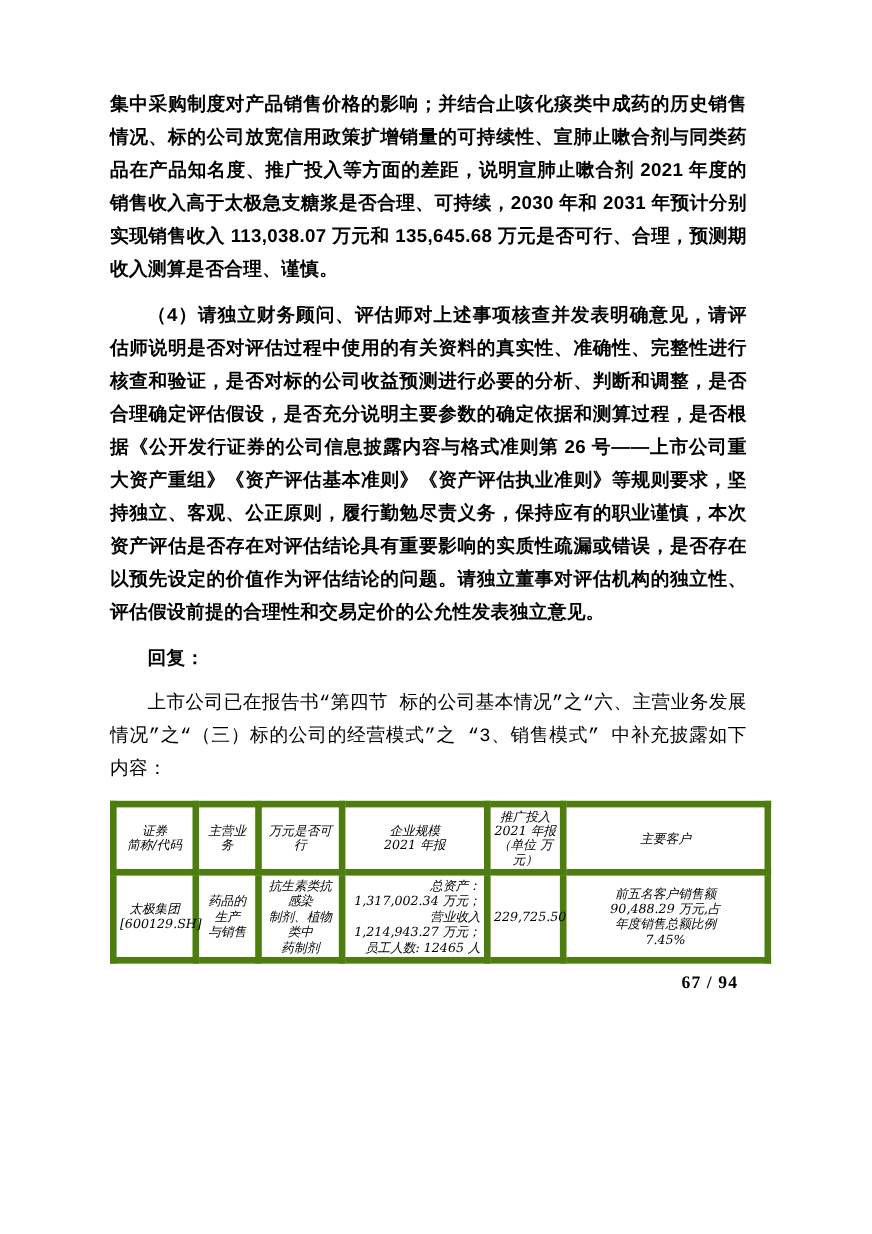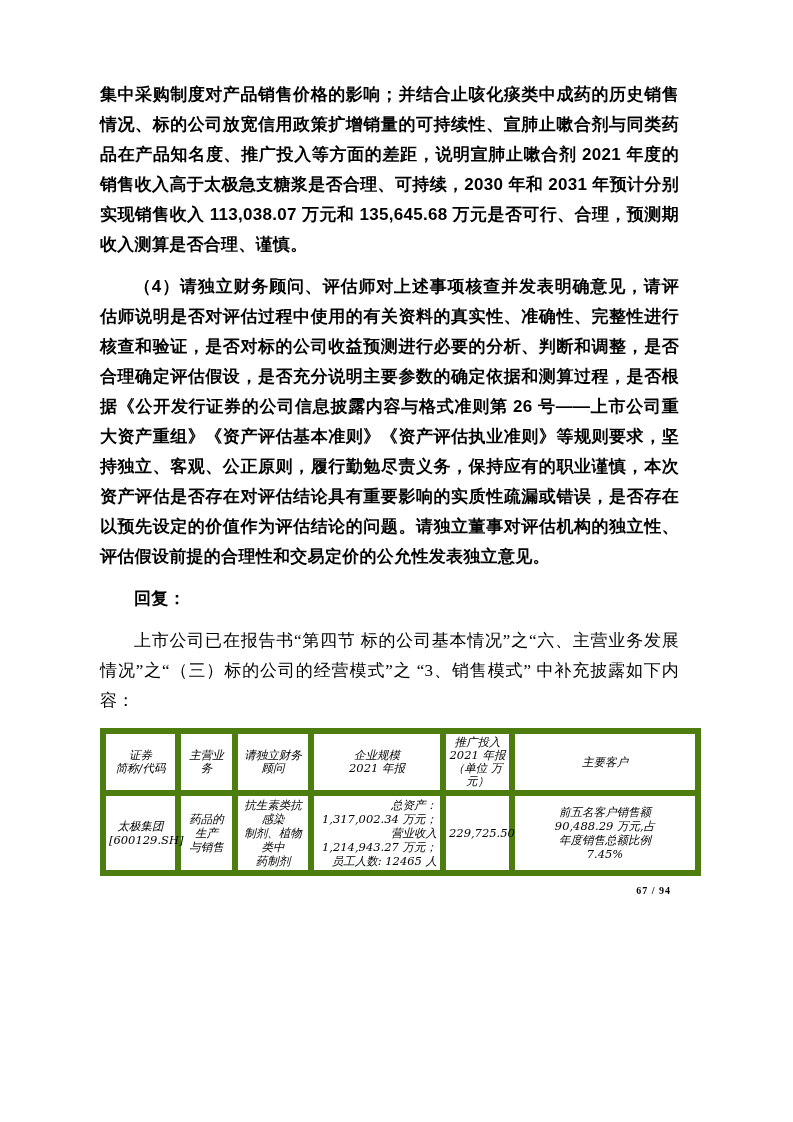--- a/index.html
+++ b/index.html
@@ -23,21 +23,21 @@
     text-justify:inter-character;
     letter-spacing:0.3px;
     word-break:break-word;
   }
   .indent{text-indent:2em;}
   .hei{
     font-family:"Liberation Sans","DejaVu Sans",sans-serif;
     font-weight:bold;
   }
   .song{
-    font-family:Liberation Serif, serif;
+    font-family:Liberation Mono, monospace;
     font-weight:normal;
   }
   .kai{
     font-family:"DejaVu Serif","Liberation Serif",serif;
     font-weight:bold;
     font-style:italic;
   }
   table.cmp{
     width:595px;
     table-layout:fixed;
@@ -59,21 +59,21 @@
     line-height:14px;
   }
   table.cmp thead th{line-height:13px;}
   table.cmp td.left{text-align:right;}
   .page-number{
     margin-top:9px;
     text-align:right;
     padding-right:24px;
     font-family:"Liberation Serif","DejaVu Serif",serif;
     font-weight:bold;
-    font-size:10px;
+    font-size:16px;
     letter-spacing:1px;
   }
 </style>
 </head>
 <body>
 
 <div class="page">
   <div class="content">
 
     <p class="para hei">集中采购制度对产品销售价格的影响；并结合止咳化痰类中成药的历史销售情况、标的公司放宽信用政策扩增销量的可持续性、宣肺止嗽合剂与同类药品在产品知名度、推广投入等方面的差距，说明宣肺止嗽合剂 2021 年度的销售收入高于太极急支糖浆是否合理、可持续，2030 年和 2031 年预计分别实现销售收入 113,038.07 万元和 135,645.68 万元是否可行、合理，预测期收入测算是否合理、谨慎。</p>
@@ -93,21 +93,21 @@
         <col style="width:76px">
         <col style="width:132px">
         <col style="width:69px">
         <col style="width:186px">
       </colgroup>
       <thead>
         <tr>
           <th>证券
 简称/代码</th>
           <th>主营业务</th>
-          <th>请独立财务顾问</th>
+          <th>万元是否可行</th>
           <th>企业规模
 2021 年报</th>
           <th>推广投入
 2021 年报
 （单位 万元）</th>
           <th>主要客户</th>
         </tr>
       </thead>
       <tbody>
         <tr>

